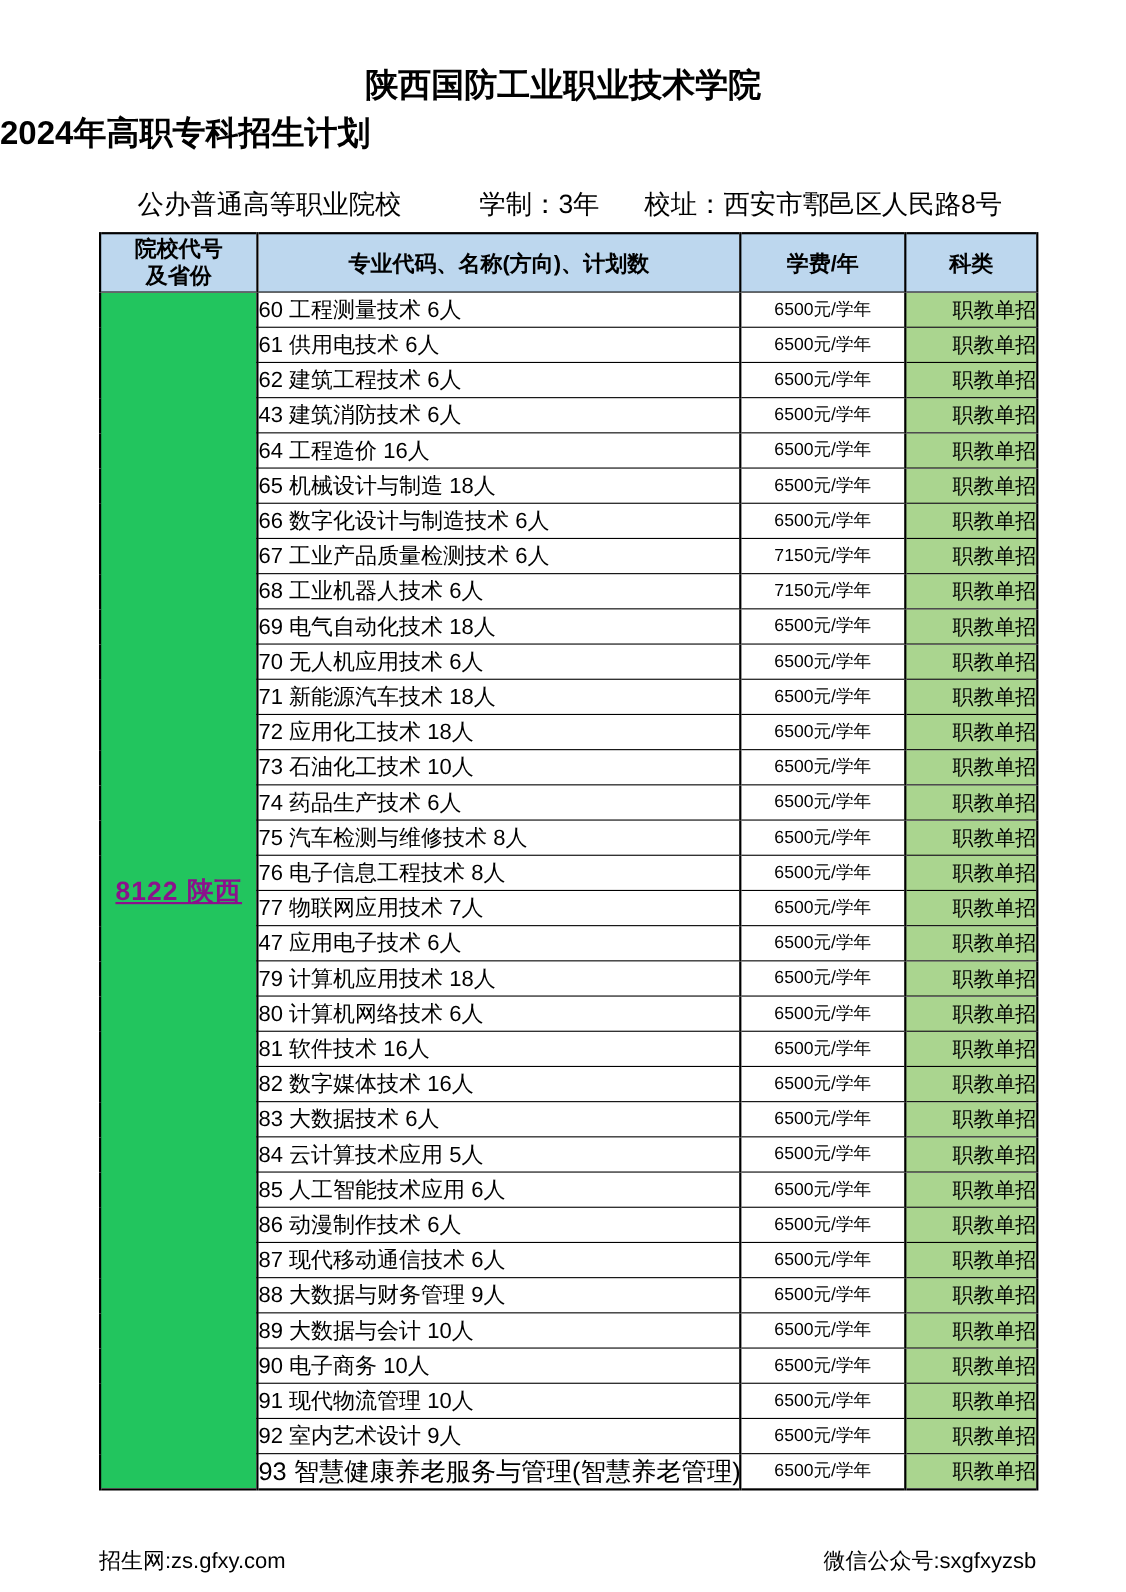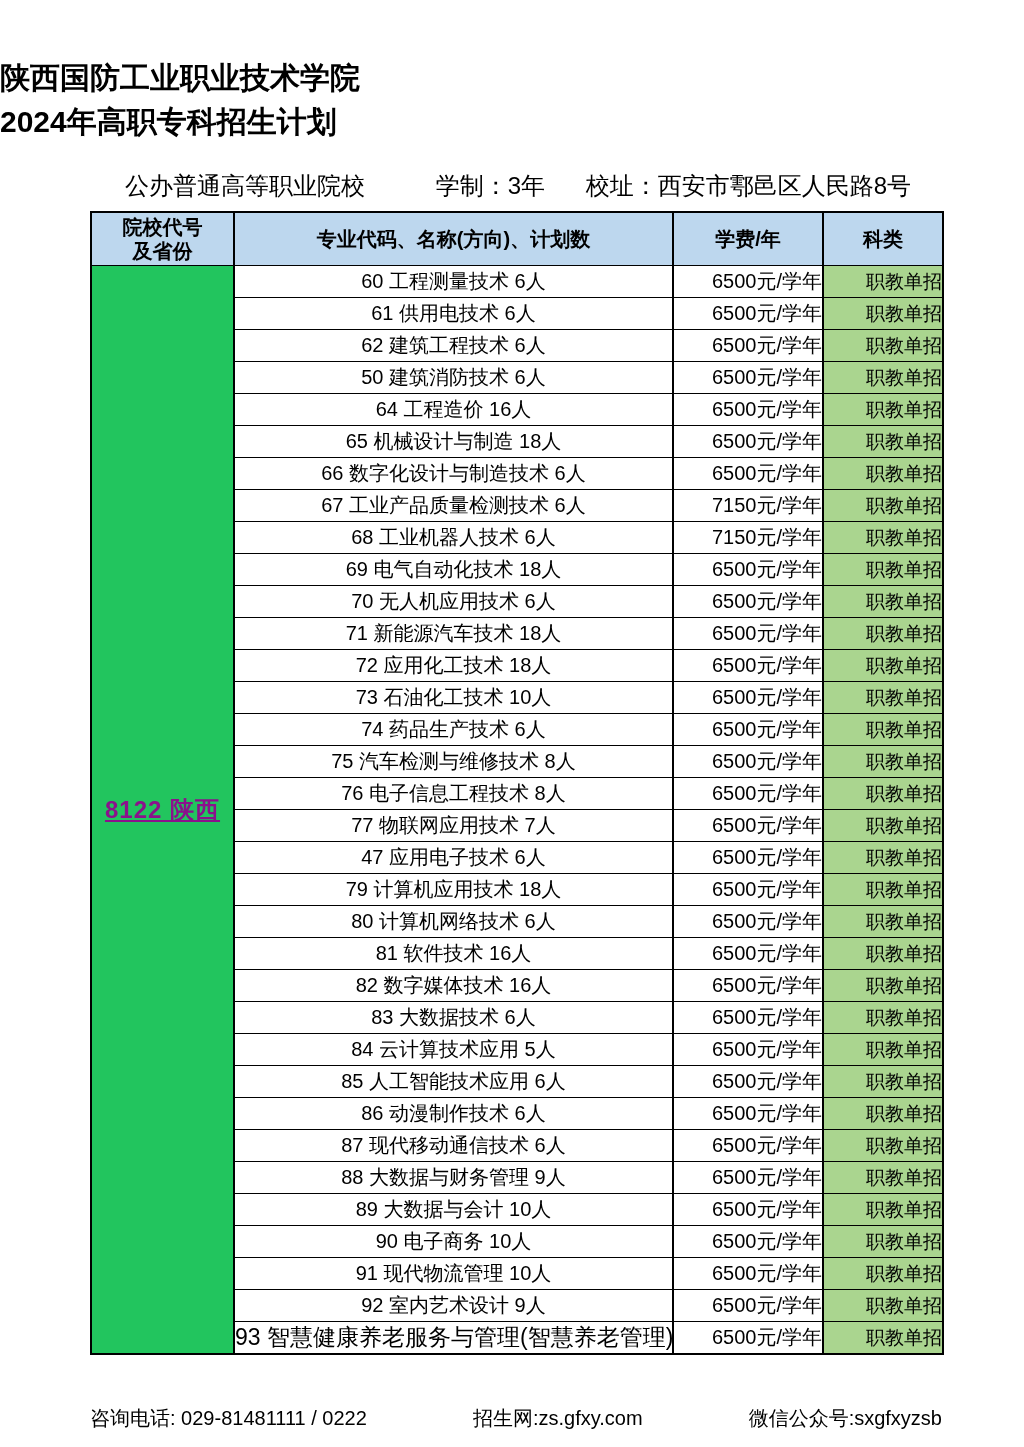--- a/index.html
+++ b/index.html
@@ -11,21 +11,21 @@
   }
   .page {
     width: 1024px;
     height: 1447px;
     background: #ffffff;
     overflow: hidden;
     position: relative;
   }
   .title {
     padding-top: 56px;
-    text-align: left;
+    text-align: center;
     font-size: 30px;
     font-weight: bold;
     line-height: 44px;
   }
   .subtitle {
     font-size: 30px;
     font-weight: bold;
     line-height: 44px;
   }
   .info {
@@ -65,28 +65,28 @@
     font-weight: bold;
     text-align: center;
     vertical-align: middle;
     border-bottom-width: 2px;
   }
   thead th .h2line { line-height: 24px; }
 
   tbody tr { height: 32px; }
   td.major-cell {
     font-size: 20px;
-    text-align: center;
+    text-align: left;
     padding-left: 7px;
     vertical-align: middle;
   }
   tbody tr:last-child td.major-cell { font-size: 23px; }
   td.fee-cell {
-    font-size: 20px;
-    text-align: right;
+    font-size: 16px;
+    text-align: center;
     vertical-align: middle;
   }
   td.cat-cell {
     font-size: 19px;
     text-align: right;
     vertical-align: middle;
     background: var(--category-bg, #AAD58F);
   }
   td.code-cell {
     text-align: center;
@@ -153,21 +153,21 @@
             <td class="major-cell">61 供用电技术 6人</td>
             <td class="fee-cell">6500元/学年</td>
             <td class="cat-cell">职教单招</td>
           </tr>
           <tr>
             <td class="major-cell">62 建筑工程技术 6人</td>
             <td class="fee-cell">6500元/学年</td>
             <td class="cat-cell">职教单招</td>
           </tr>
           <tr>
-            <td class="major-cell">50 建筑消防技术 6人</td>
+            <td class="major-cell">43 建筑消防技术 6人</td>
             <td class="fee-cell">6500元/学年</td>
             <td class="cat-cell">职教单招</td>
           </tr>
           <tr>
             <td class="major-cell">64 工程造价 16人</td>
             <td class="fee-cell">6500元/学年</td>
             <td class="cat-cell">职教单招</td>
           </tr>
           <tr>
             <td class="major-cell">65 机械设计与制造 18人</td>
@@ -312,18 +312,17 @@
           <tr>
             <td class="major-cell">93 智慧健康养老服务与管理(智慧养老管理) 16人</td>
             <td class="fee-cell">6500元/学年</td>
             <td class="cat-cell">职教单招</td>
           </tr>
         </tbody>
     </table>
   </div>
 
   <div class="footer">
-    <span>咨询电话: 029-81481111 / 0222</span>
     <span>招生网:zs.gfxy.com</span>
     <span>微信公众号:sxgfxyzsb</span>
   </div>
 
 </div>
 
 </body></html>

